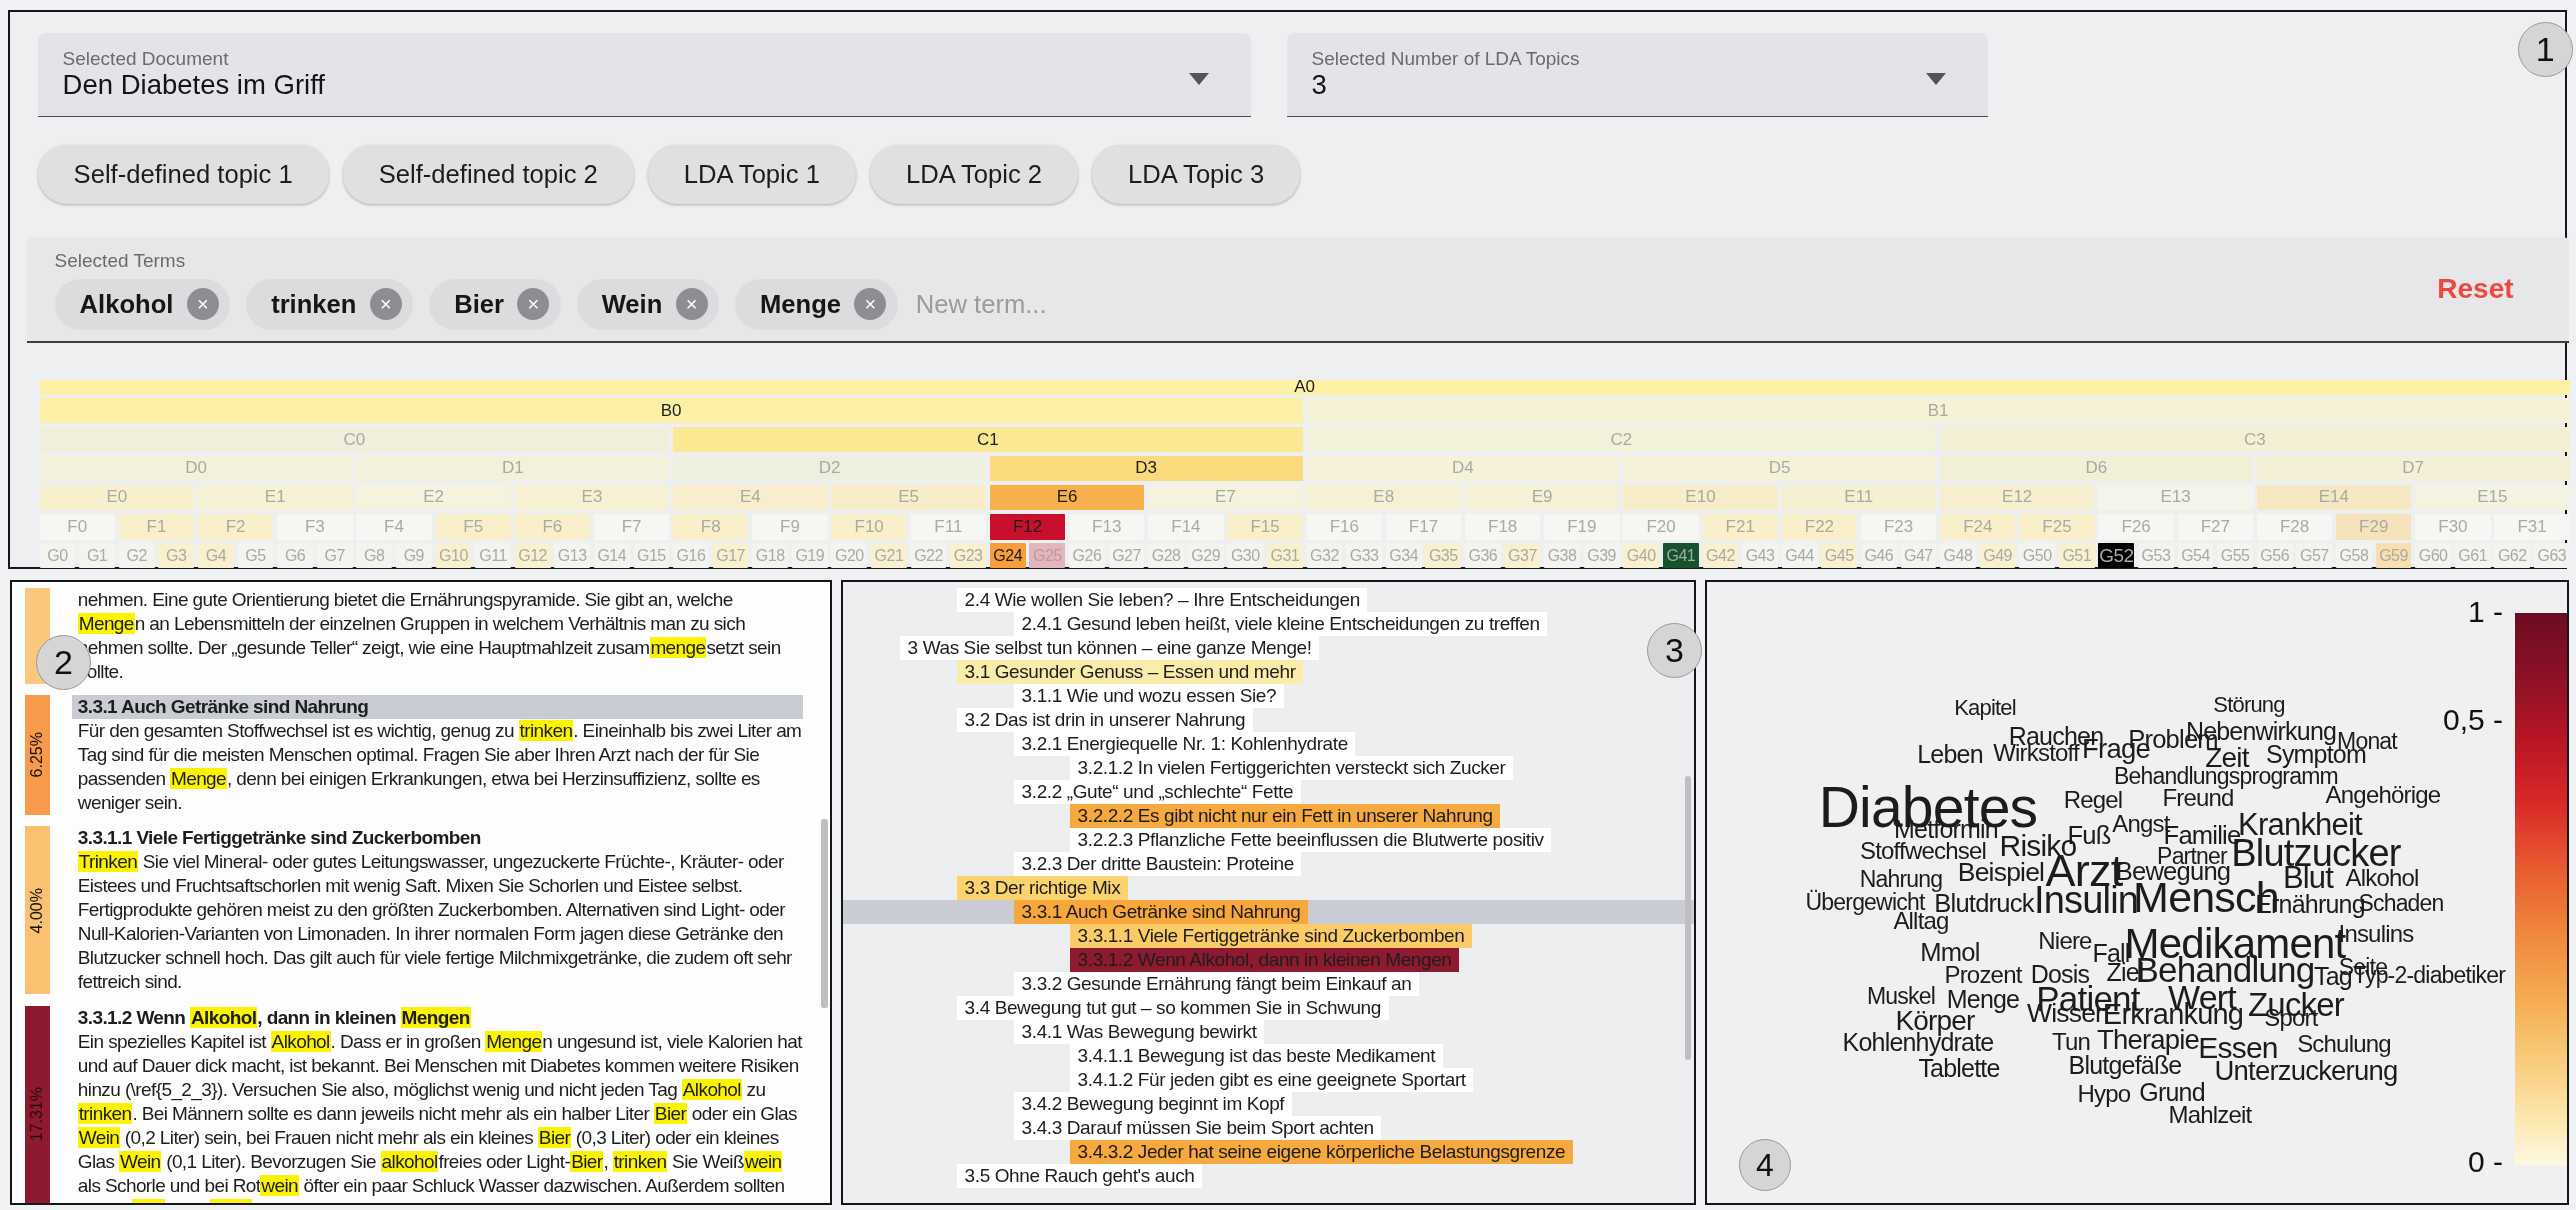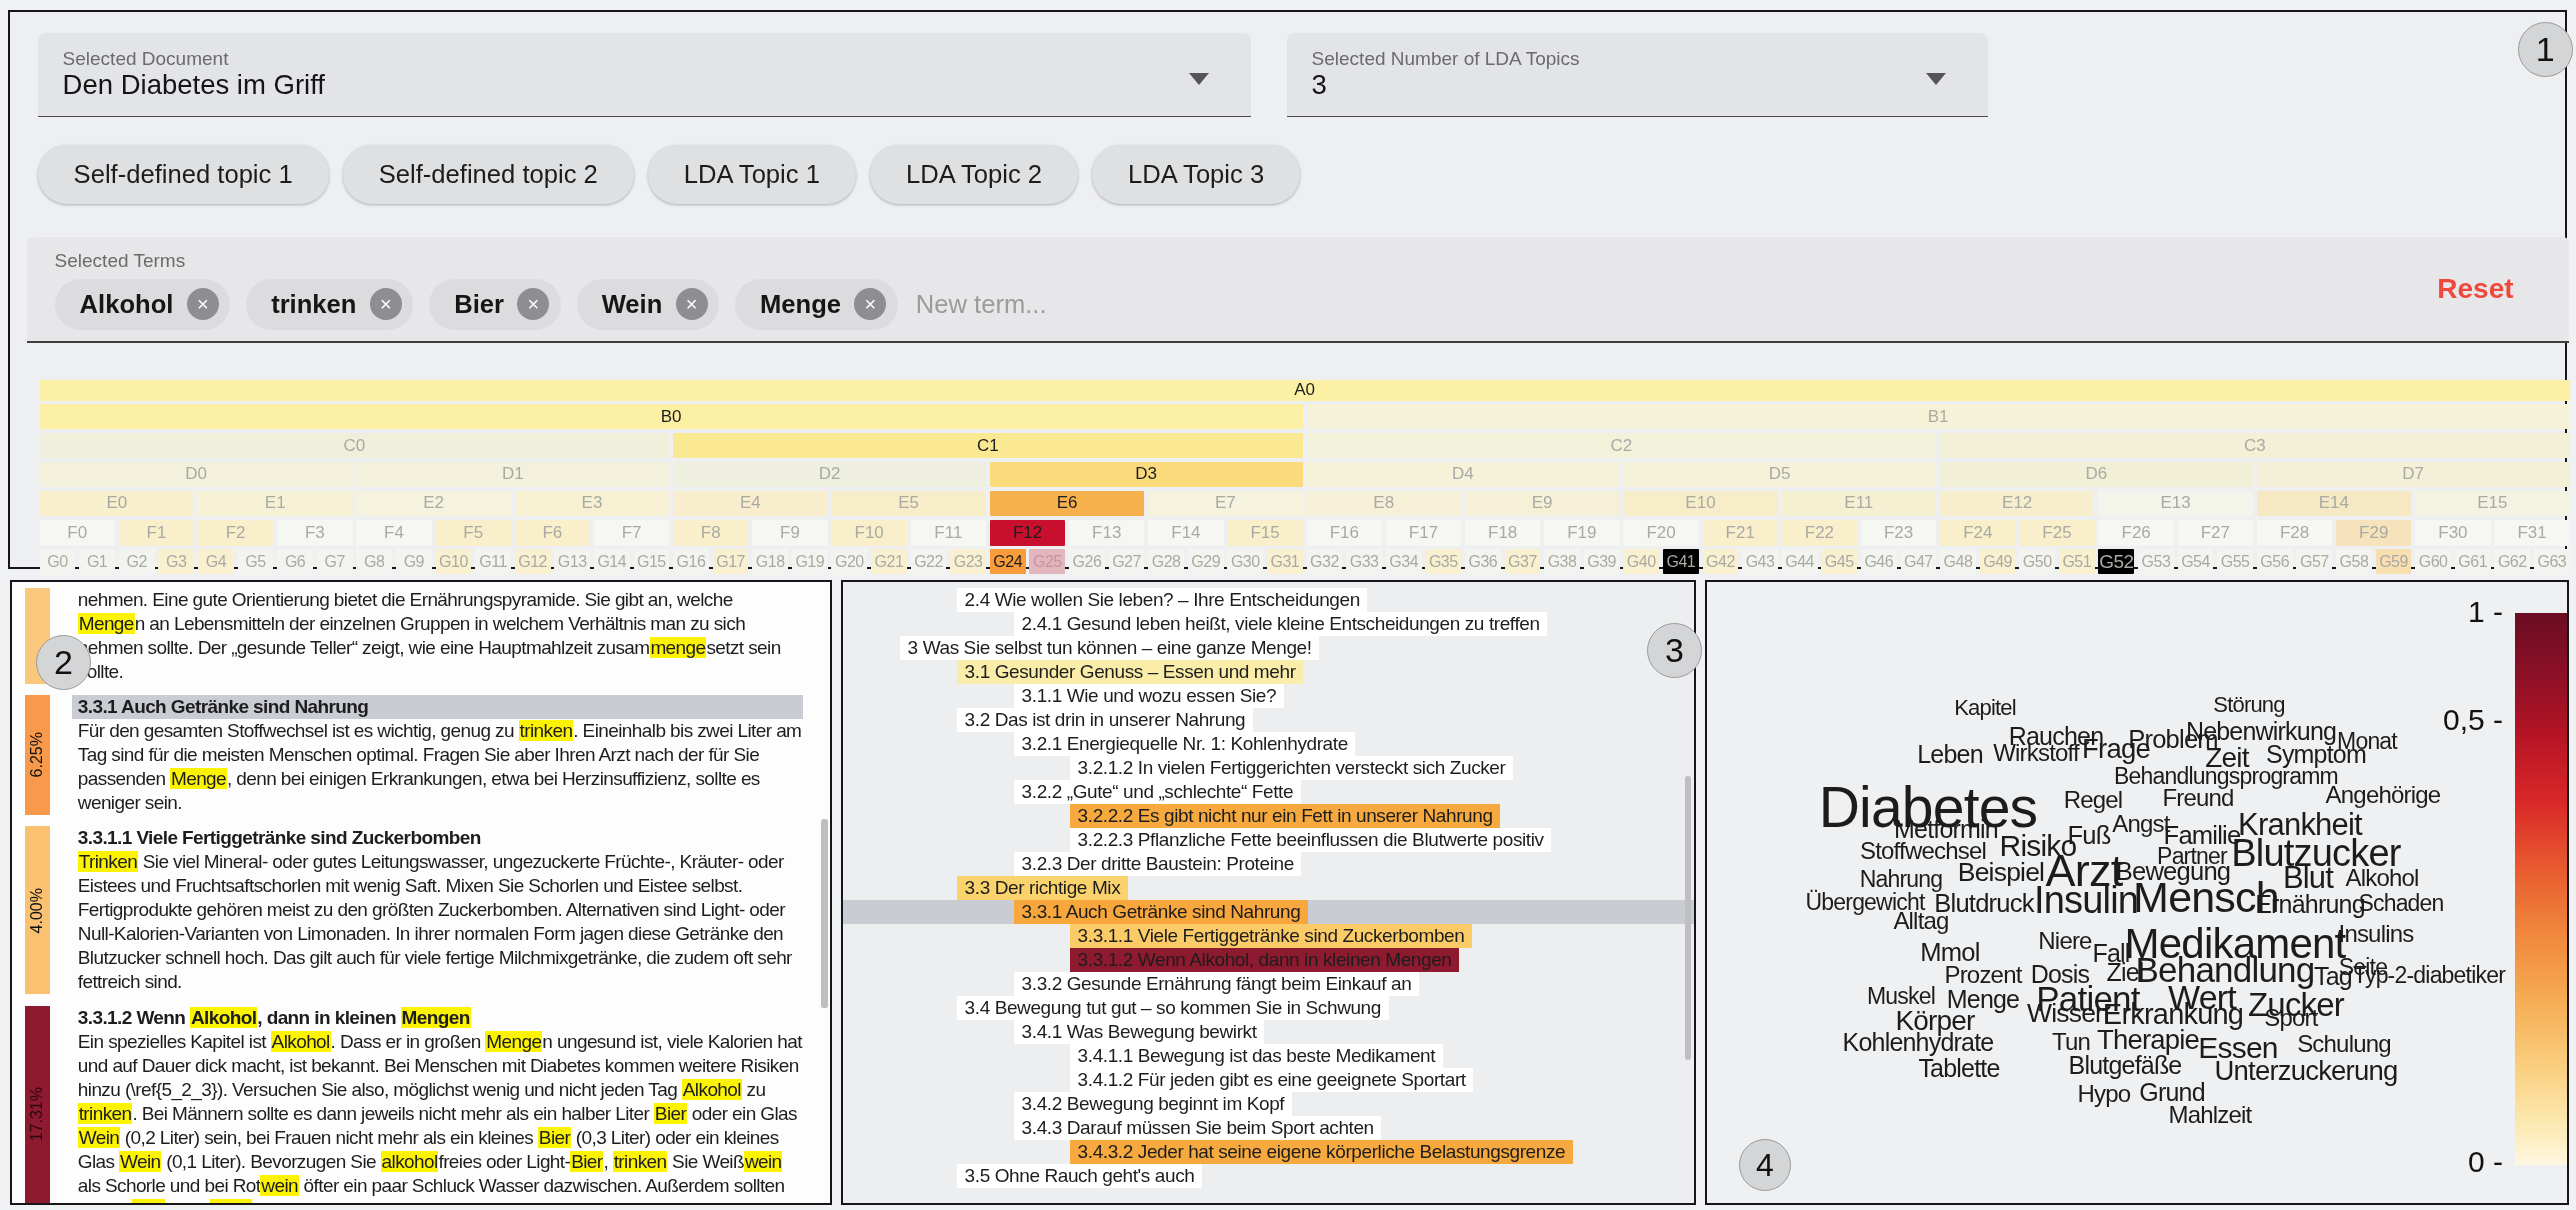--- a/index.html
+++ b/index.html
@@ -115,21 +115,21 @@
         <div class="term-chip">
           <span>Menge</span>
           <span class="x-circle">×</span>
         </div>
         <input id="new-term" placeholder="New term..." style="">
       </div>
     <span id="reset-btn" style="color: rgb(240, 72, 60);">Reset</span>
   </div>
 
   <div id="icicle" class="abs">
-      <div class="ic-row" style="height: 21px;">
+      <div class="ic-row" style="height: 15px;">
         <div class="ic-cell" style="background: rgb(251, 240, 163); color: rgb(30, 30, 30);">A0</div>
       </div>
       <div class="ic-row" style="height: 25px;">
         <div class="ic-cell" style="background: rgb(251, 240, 163); color: rgb(30, 30, 30);">B0</div>
         <div class="ic-cell" style="background: rgb(246, 242, 215);">B1</div>
       </div>
       <div class="ic-row" style="height: 25px;">
         <div class="ic-cell" style="background: rgb(239, 239, 219);">C0</div>
         <div class="ic-cell" style="background: rgb(251, 232, 147); color: rgb(30, 30, 30);">C1</div>
         <div class="ic-cell" style="background: rgb(242, 241, 218);">C2</div>
@@ -232,21 +232,21 @@
         <div class="ic-cell" style="background: rgb(249, 240, 207); font-size: 16px; letter-spacing: -0.5px;">G31</div>
         <div class="ic-cell" style="background: rgb(243, 244, 240); font-size: 16px; letter-spacing: -0.5px;">G32</div>
         <div class="ic-cell" style="background: rgb(243, 244, 240); font-size: 16px; letter-spacing: -0.5px;">G33</div>
         <div class="ic-cell" style="background: rgb(243, 244, 240); font-size: 16px; letter-spacing: -0.5px;">G34</div>
         <div class="ic-cell" style="background: rgb(249, 240, 207); font-size: 16px; letter-spacing: -0.5px;">G35</div>
         <div class="ic-cell" style="background: rgb(243, 244, 240); font-size: 16px; letter-spacing: -0.5px;">G36</div>
         <div class="ic-cell" style="background: rgb(249, 240, 207); font-size: 16px; letter-spacing: -0.5px;">G37</div>
         <div class="ic-cell" style="background: rgb(243, 244, 240); font-size: 16px; letter-spacing: -0.5px;">G38</div>
         <div class="ic-cell" style="background: rgb(243, 244, 240); font-size: 16px; letter-spacing: -0.5px;">G39</div>
         <div class="ic-cell" style="background: rgb(249, 240, 207); font-size: 16px; letter-spacing: -0.5px;">G40</div>
-        <div class="ic-cell" style="background: #000000; font-size: 16px; letter-spacing: -0.5px;">G41</div>
+        <div class="ic-cell" style="background: #14532d; font-size: 16px; letter-spacing: -0.5px;">G41</div>
         <div class="ic-cell" style="background: rgb(249, 240, 207); font-size: 16px; letter-spacing: -0.5px;">G42</div>
         <div class="ic-cell" style="background: rgb(243, 244, 240); font-size: 16px; letter-spacing: -0.5px;">G43</div>
         <div class="ic-cell" style="background: rgb(243, 244, 240); font-size: 16px; letter-spacing: -0.5px;">G44</div>
         <div class="ic-cell" style="background: rgb(249, 240, 207); font-size: 16px; letter-spacing: -0.5px;">G45</div>
         <div class="ic-cell" style="background: rgb(243, 244, 240); font-size: 16px; letter-spacing: -0.5px;">G46</div>
         <div class="ic-cell" style="background: rgb(243, 244, 240); font-size: 16px; letter-spacing: -0.5px;">G47</div>
         <div class="ic-cell" style="background: rgb(243, 244, 240); font-size: 16px; letter-spacing: -0.5px;">G48</div>
         <div class="ic-cell" style="background: rgb(249, 240, 207); font-size: 16px; letter-spacing: -0.5px;">G49</div>
         <div class="ic-cell" style="background: rgb(243, 244, 240); font-size: 16px; letter-spacing: -0.5px;">G50</div>
         <div class="ic-cell" style="background: rgb(249, 240, 207); font-size: 16px; letter-spacing: -0.5px;">G51</div>

